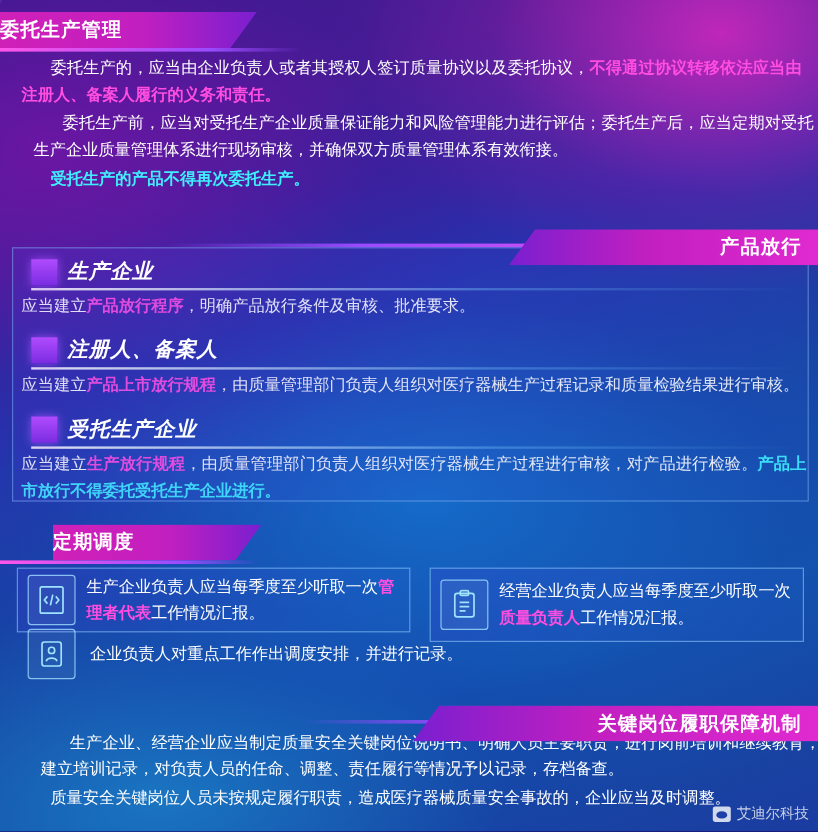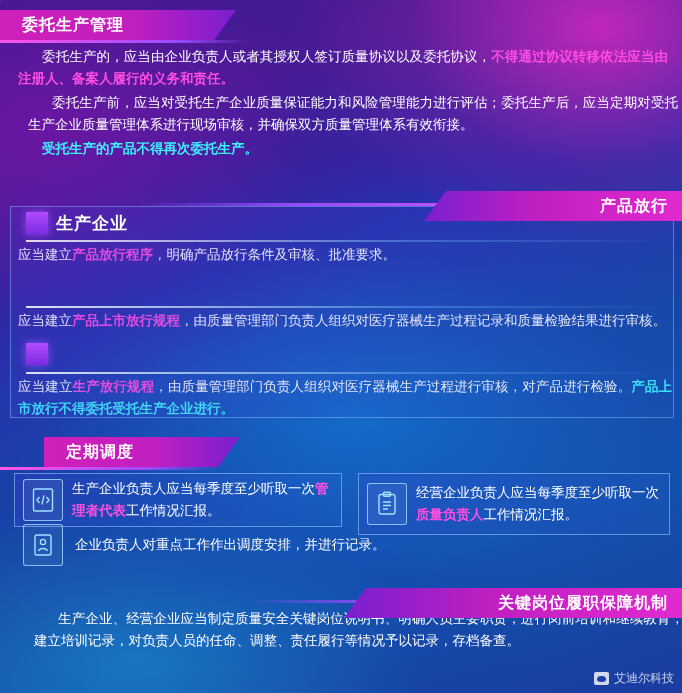--- a/index.html
+++ b/index.html
@@ -35,21 +35,21 @@
       linear-gradient(118deg, rgba(255,255,255,0.03) 0 1px, rgba(255,255,255,0) 1px 120px);
     pointer-events: none;
   }
 
   
   .banner-left {
     position: absolute;
     height: 30px;
     display: flex;
     align-items: center;
-    padding: 0 34px 0 22px;
+    padding: 0 34px 0 0;
     background: linear-gradient(90deg, #d020b8 0%, #c21fc0 55%, #7a1fd0 100%);
     color: #ffffff;
     font-size: 16px;
     font-weight: bold;
     letter-spacing: 1px;
     clip-path: polygon(0 0, 100% 0, calc(100% - 22px) 100%, 0 100%);
     box-shadow: 0 0 12px rgba(255,80,230,0.5);
     z-index: 5;
   }
   .banner-left-underline {
@@ -90,23 +90,24 @@
     line-height: 22px;
     text-align: justify;
   }
   .hl-pink { color: #ff4de0; font-weight: bold; }
   .hl-cyan { color: #3ef0ff; font-weight: bold; }
 
   
   .subhead {
     position: absolute;
     display: flex;
-    align-items: flex-start;
+    align-items: flex-end;
     height: 26px;
     z-index: 3;
+    font-style: italic;
   }
   .subhead .bar {
     width: 22px;
     height: 22px;
     background: linear-gradient(180deg, #b14bff, #7a2ce0);
     margin-right: 8px;
     box-shadow: 0 0 8px rgba(170,80,255,0.8);
   }
   .subhead .txt {
     color: #ffffff;
@@ -223,28 +224,33 @@
   <div class="subhead" style="left:26px; top:212px;">
     <span class="bar"></span>
     <span class="txt">生产企业</span>
   </div>
   <div class="subhead-rule" style="left:26px; top:240px; width:640px;"></div>
 
   <div class="para" style="left:18px; top:244px; width:650px;">
     <span>应当建立</span><span class="hl-pink">产品放行程序</span><span>，明确产品放行条件及审核、批准要求。</span>
   </div>
 
+  <div class="subhead" style="left:26px; top:277px;">
+    <span class="bar"></span>
+    <span class="txt">注册人、备案人</span>
+  </div>
   <div class="subhead-rule" style="left:26px; top:306px; width:640px;"></div>
 
   <div class="para" style="left:18px; top:310px; width:652px;">
     <span>应当建立</span><span class="hl-pink">产品上市放行规程</span><span>，由质量管理部门负责人组织对医疗器械生产过程记录和质量检验结果进行审核。</span>
   </div>
 
   <div class="subhead" style="left:26px; top:343px;">
     <span class="bar"></span>
+    <span class="txt">受托生产企业</span>
   </div>
   <div class="subhead-rule" style="left:26px; top:372px; width:640px;"></div>
 
   <div class="para" style="left:18px; top:376px; width:654px;">
     <span>应当建立</span><span class="hl-pink">生产放行规程</span><span>，由质量管理部门负责人组织对医疗器械生产过程进行审核，对产品进行检验。</span><span class="hl-cyan">产品上市放行不得委托受托生产企业进行。</span>
   </div>
 
   <div class="banner-left" style="left:0; top:437px; width:140px;margin-left:44px;">
     <span>定期调度</span>
   </div>
@@ -290,19 +296,22 @@
 
   <div class="banner-right" style="right:0; top:570px; width:290px;">
     <span>关键岗位履职保障机制</span>
   </div>
   <div class="banner-right-underline" style="right:0; top:600px; width:430px;"></div>
 
   <div class="para" style="left:18px; top:608px; width:650px;margin-left:16px;">
     <span style="display:inline-block; width:24px;"></span><span>生产企业、经营企业应当制定质量安全关键岗位说明书、明确人员主要职责，进行岗前培训和继续教育，建立培训记录，对负责人员的任命、调整、责任履行等情况予以记录，存档备查。</span>
   </div>
 
+  <div class="para" style="left:18px; top:654px; width:650px;">
+    <span style="display:inline-block; width:24px;"></span><span>质量安全关键岗位人员未按规定履行职责，造成医疗器械质量安全事故的，企业应当及时调整。</span>
+  </div>
 
   <div class="watermark">
     <span class="wm-logo"></span>
     <span>艾迪尔科技</span>
   </div>
 
 </div>
 
 </body></html>

